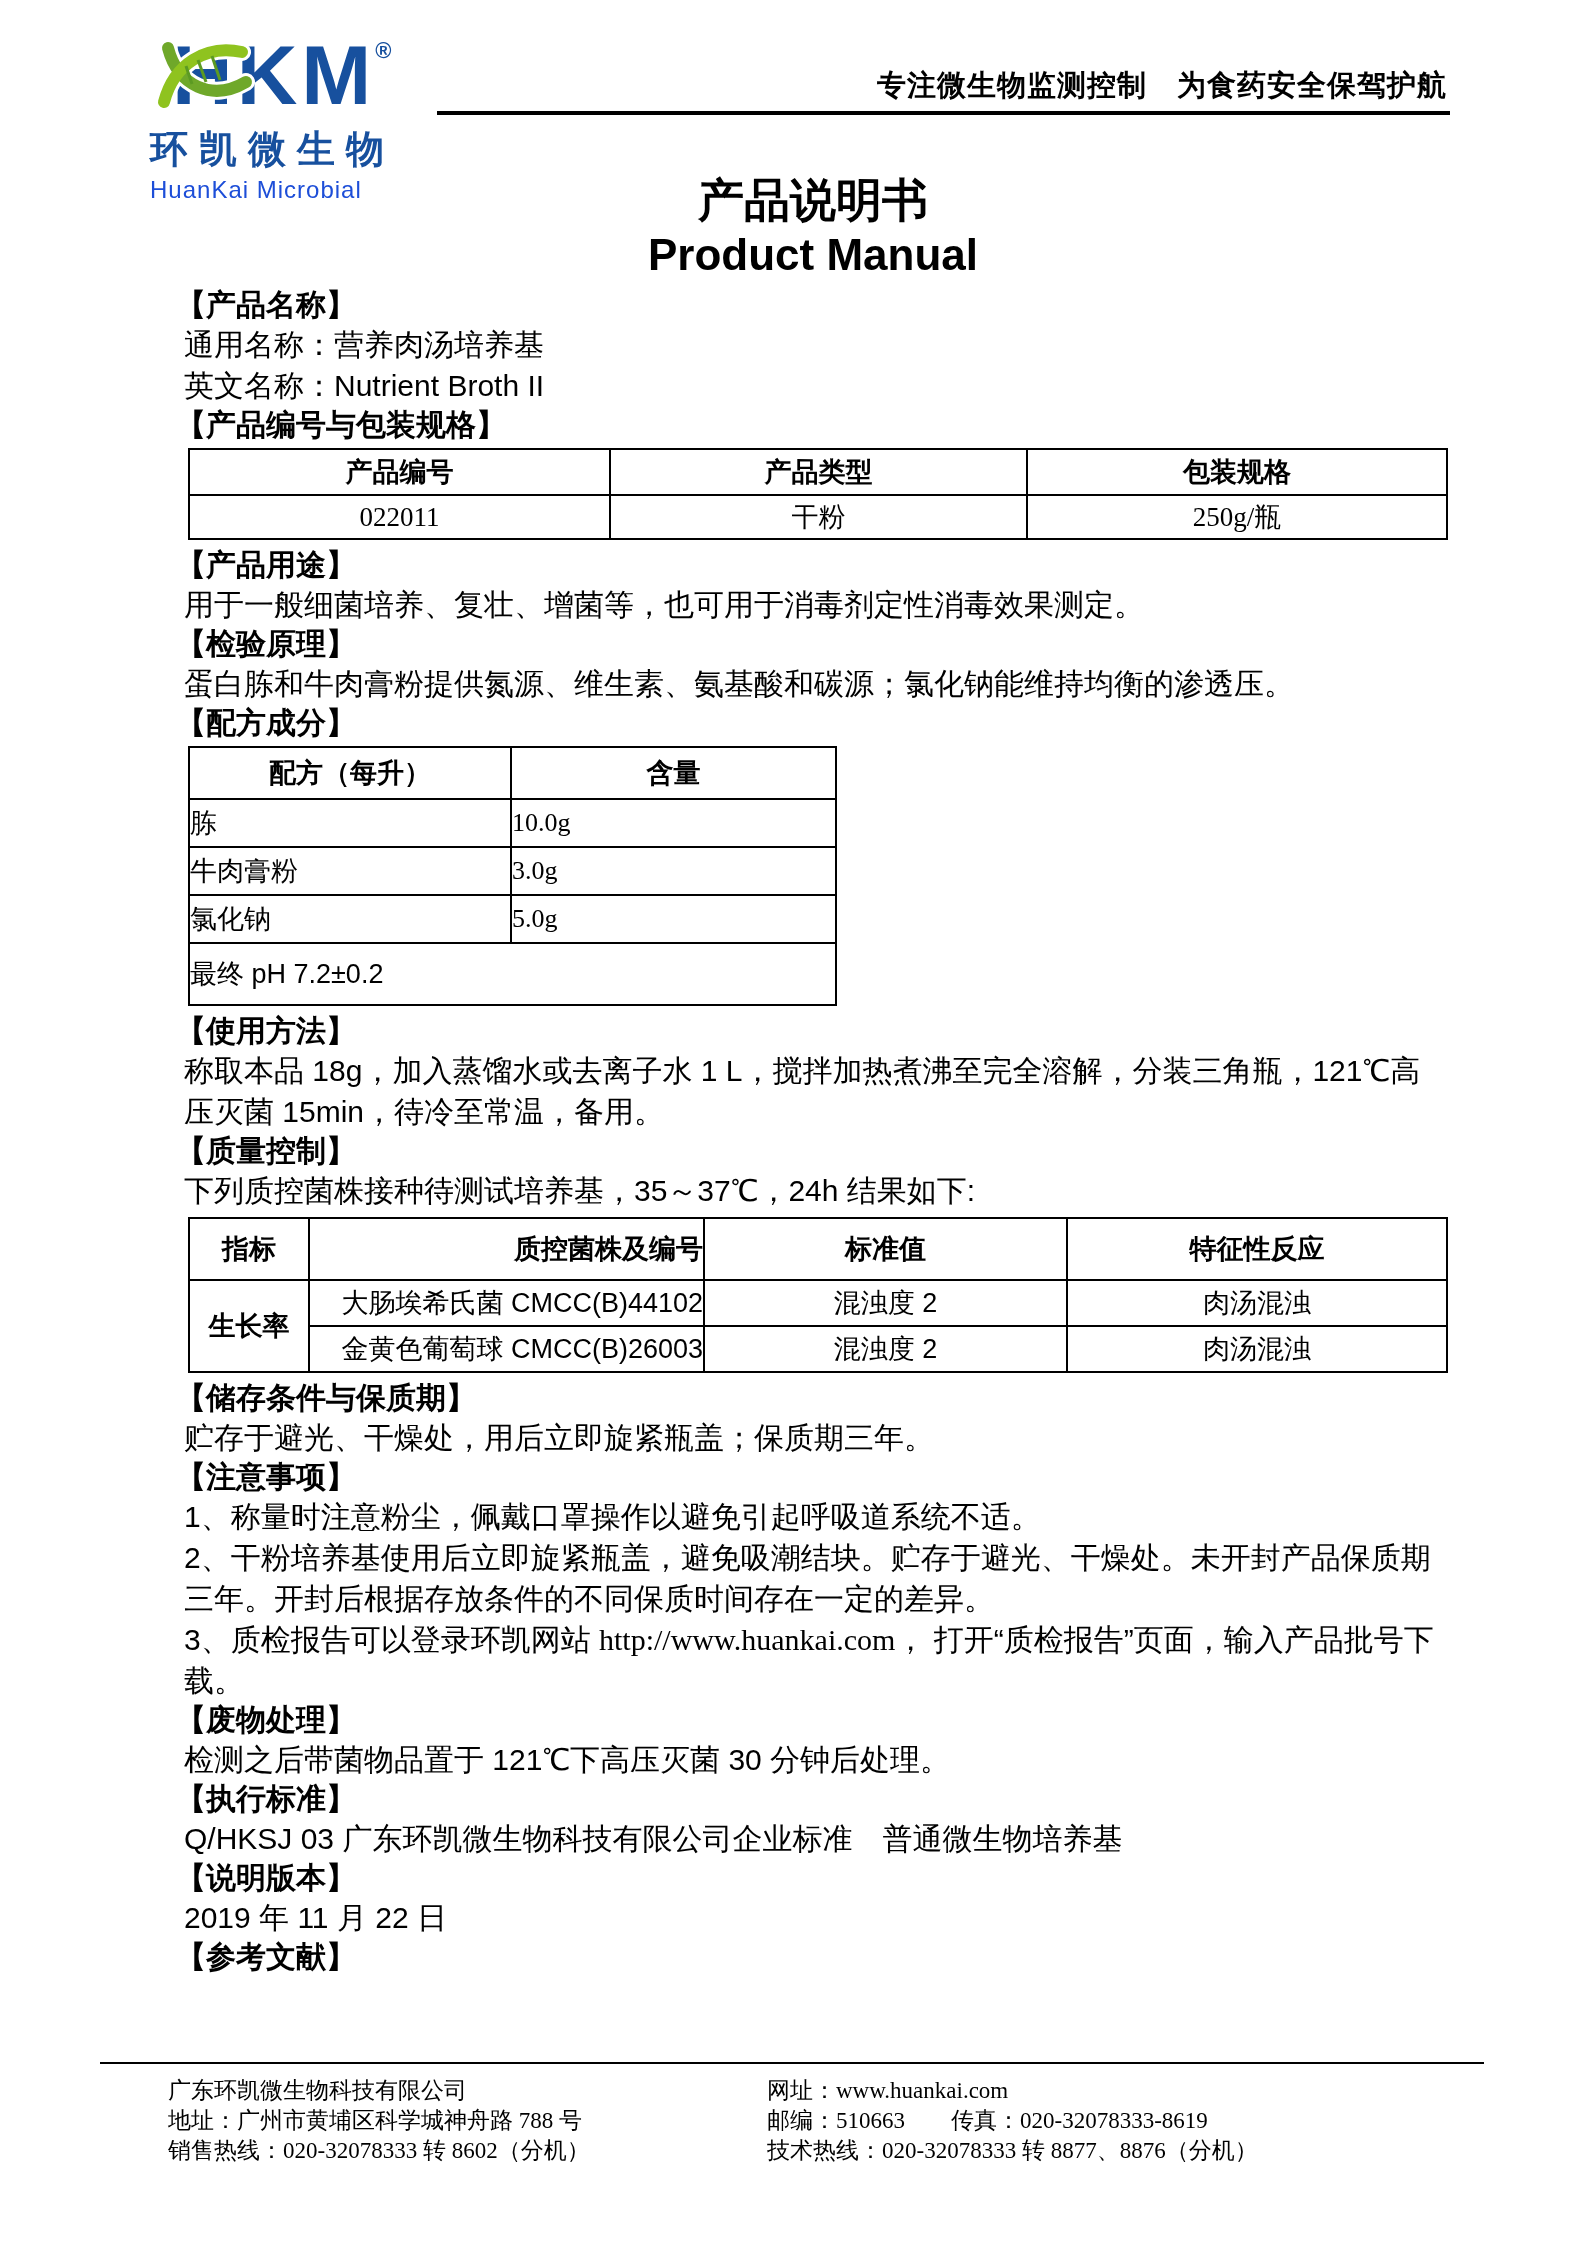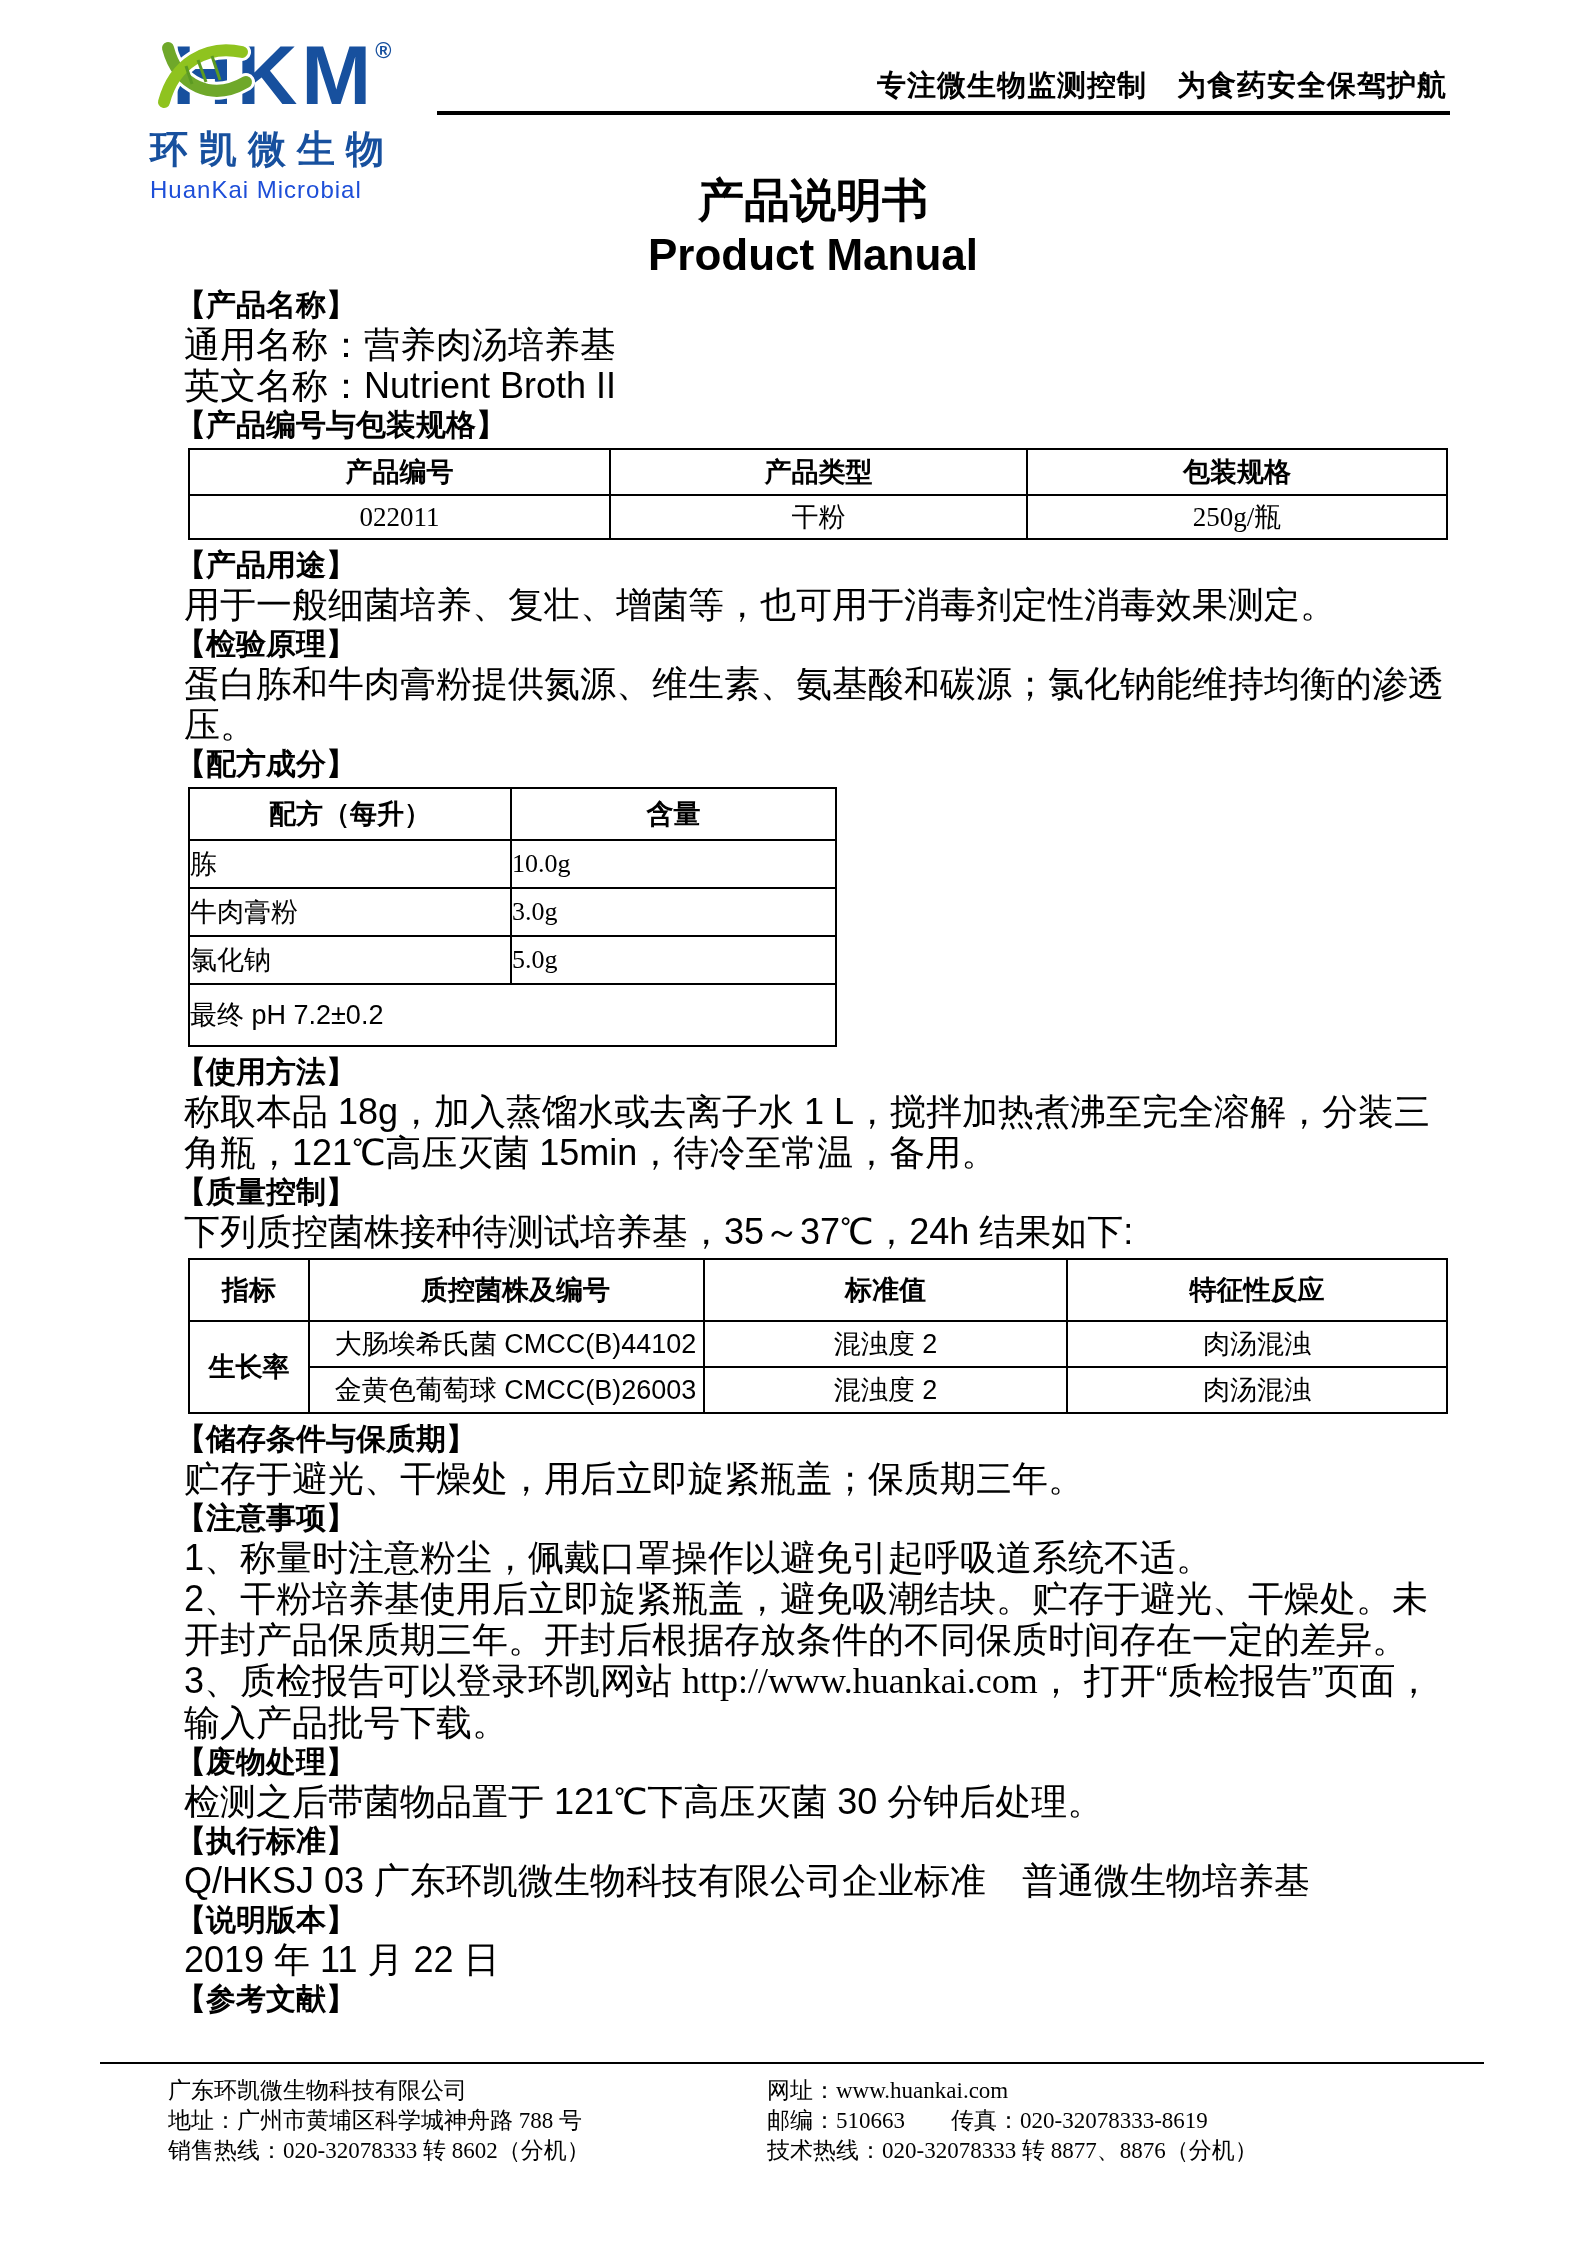--- a/index.html
+++ b/index.html
@@ -31,41 +31,41 @@
     font-size: 29px; font-weight: 700; letter-spacing: 1px;
   }
   .header-rule { position: absolute; top: 111px; left: 437px; width: 1013px; height: 4px; background: #000; }
 
   
   .content { position: absolute; left: 176px; top: 172px; width: 1274px; }
   .title-cn { text-align: center; font-size: 46px; font-weight: 700; line-height: 56px; }
   .title-en { text-align: center; font-size: 44px; font-weight: 700; line-height: 54px; margin-bottom: 6px; }
 
   .sec-heading { font-size: 30px; font-weight: 700; line-height: 34px; margin: 2px 0; }
-  .body-text { font-size: 36px; line-height: 41px; margin: 0 0 0 8px; }
+  .body-text { font-size: 30px; line-height: 41px; margin: 0 0 0 8px; }
   .serif, .serif td { font-family: "Liberation Serif", serif; }
 
   table.tbl { border-collapse: collapse; margin: 6px 0 8px 12px; table-layout: fixed; }
   table.tbl th, table.tbl td { border: 2px solid #000; font-size: 27px; padding: 0; overflow: hidden; }
   table.tbl th { font-weight: 700; text-align: center; }
 
   .catalog-table { width: 1258px; }
   .catalog-table th { height: 46px; text-align: center; }
   .catalog-table td { height: 44px; text-align: center; }
 
   .formula-table { width: 647px; }
   .formula-table th { height: 52px; text-align: left; padding-left: 22px; }
   .formula-table td { height: 48px; text-align: left; padding-left: 22px; }
   .formula-table td.qty { font-family: "Liberation Serif", serif; font-size: 26px; }
   .formula-table td.ph-row { height: 62px; }
 
   .qc-table { width: 1258px; }
   .qc-table th { height: 62px; text-align: center; }
   .qc-table td { height: 46px; text-align: center; }
-  .qc-table th.al, .qc-table td.al { text-align: center; padding-left: 18px; }
+  .qc-table th.al, .qc-table td.al { text-align: right; padding-left: 18px; }
   .qc-table td.group { font-weight: 700; }
 
   
   .footer-rule { position: absolute; top: 2062px; left: 100px; width: 1384px; height: 2px; background: #000; }
   .footer-col { position: absolute; top: 2076px; font-family: "Liberation Serif", serif; font-size: 23px; line-height: 30px; }
   .footer-left { left: 168px; }
   .footer-right { left: 767px; }
 </style>
 </head>
 <body>

